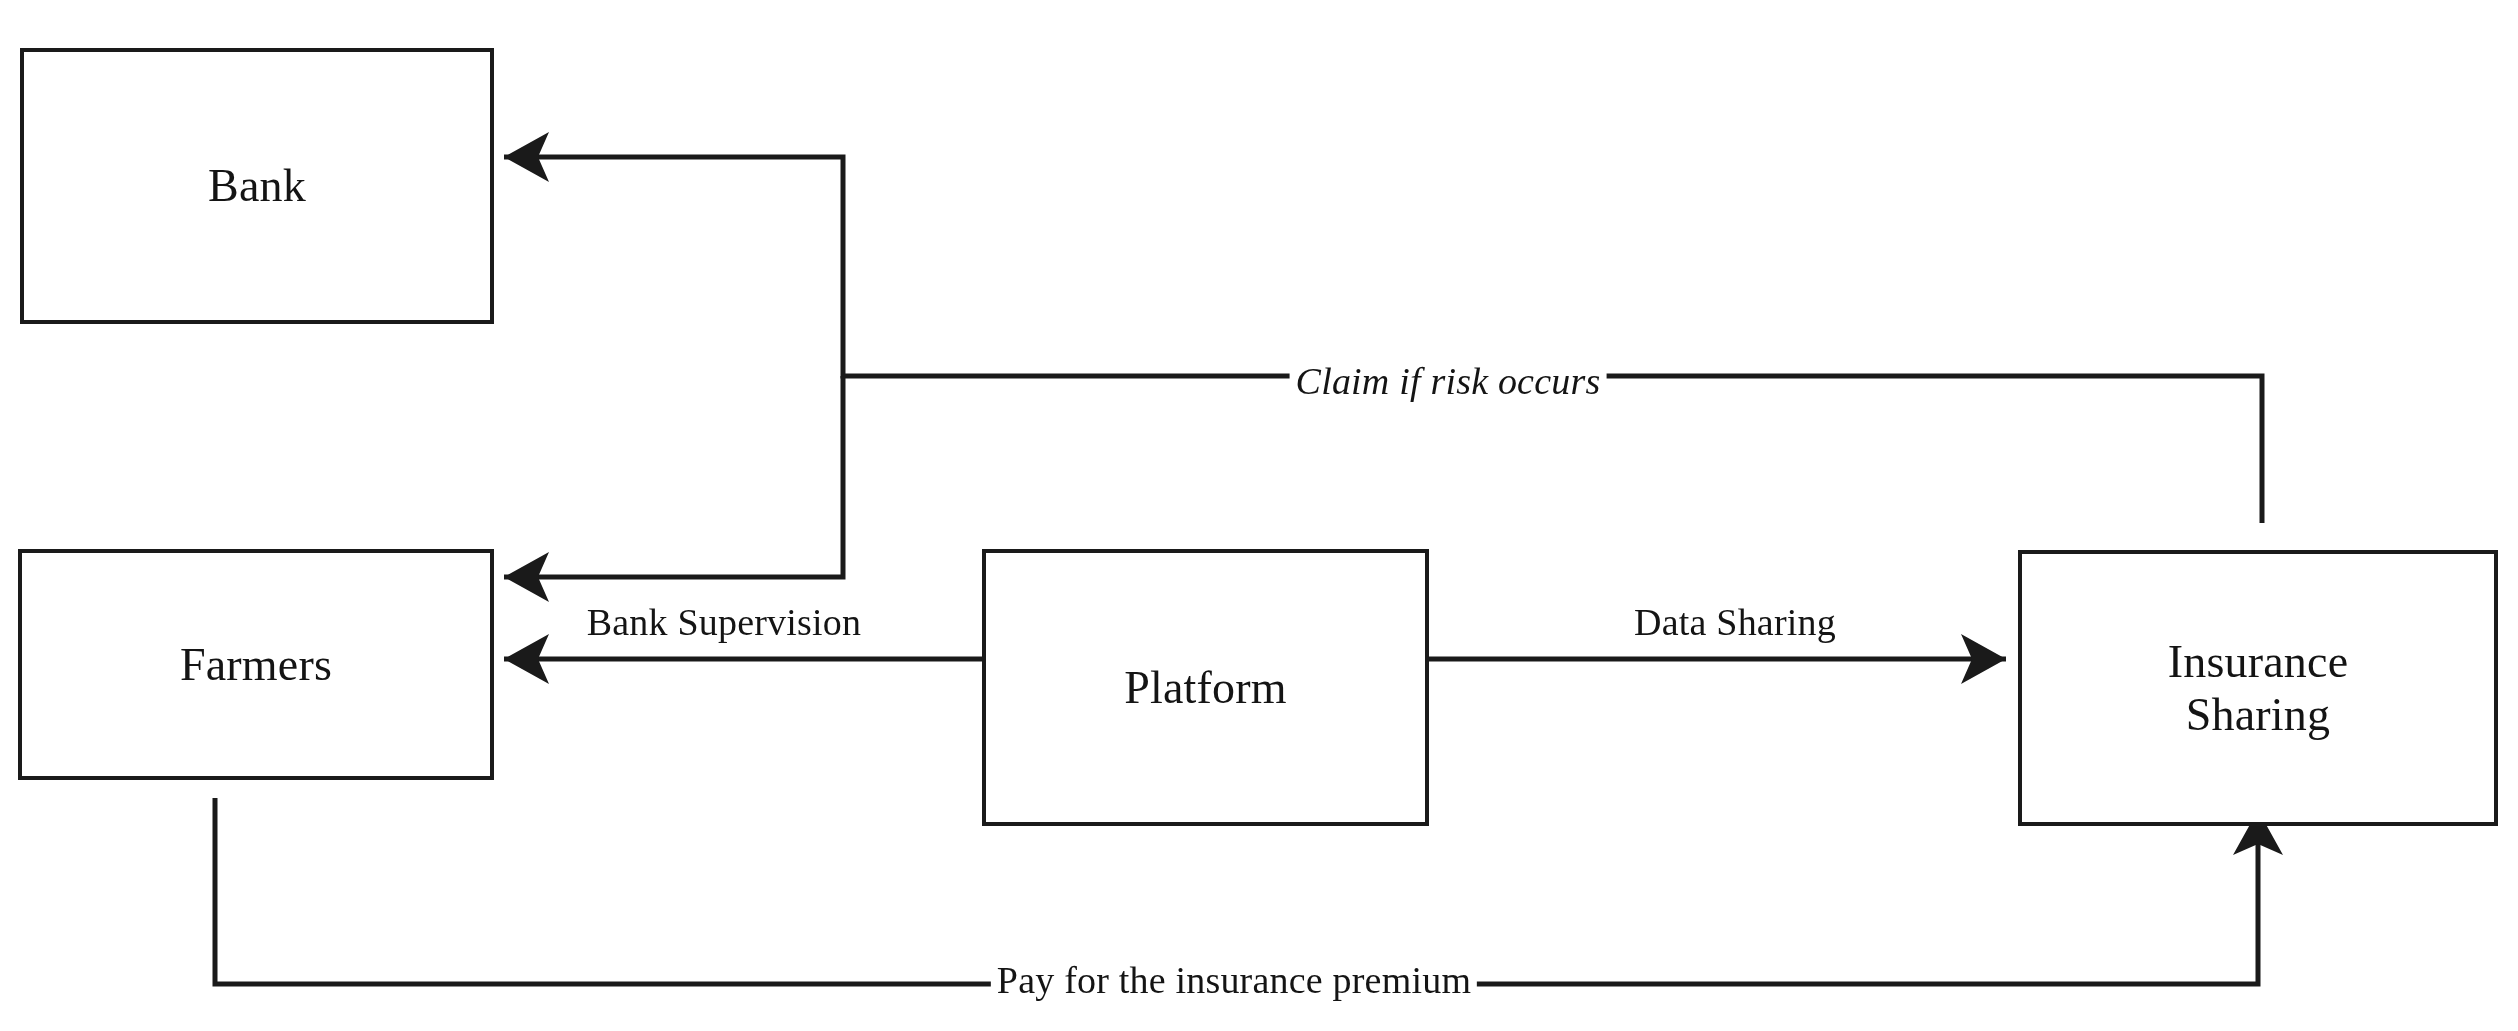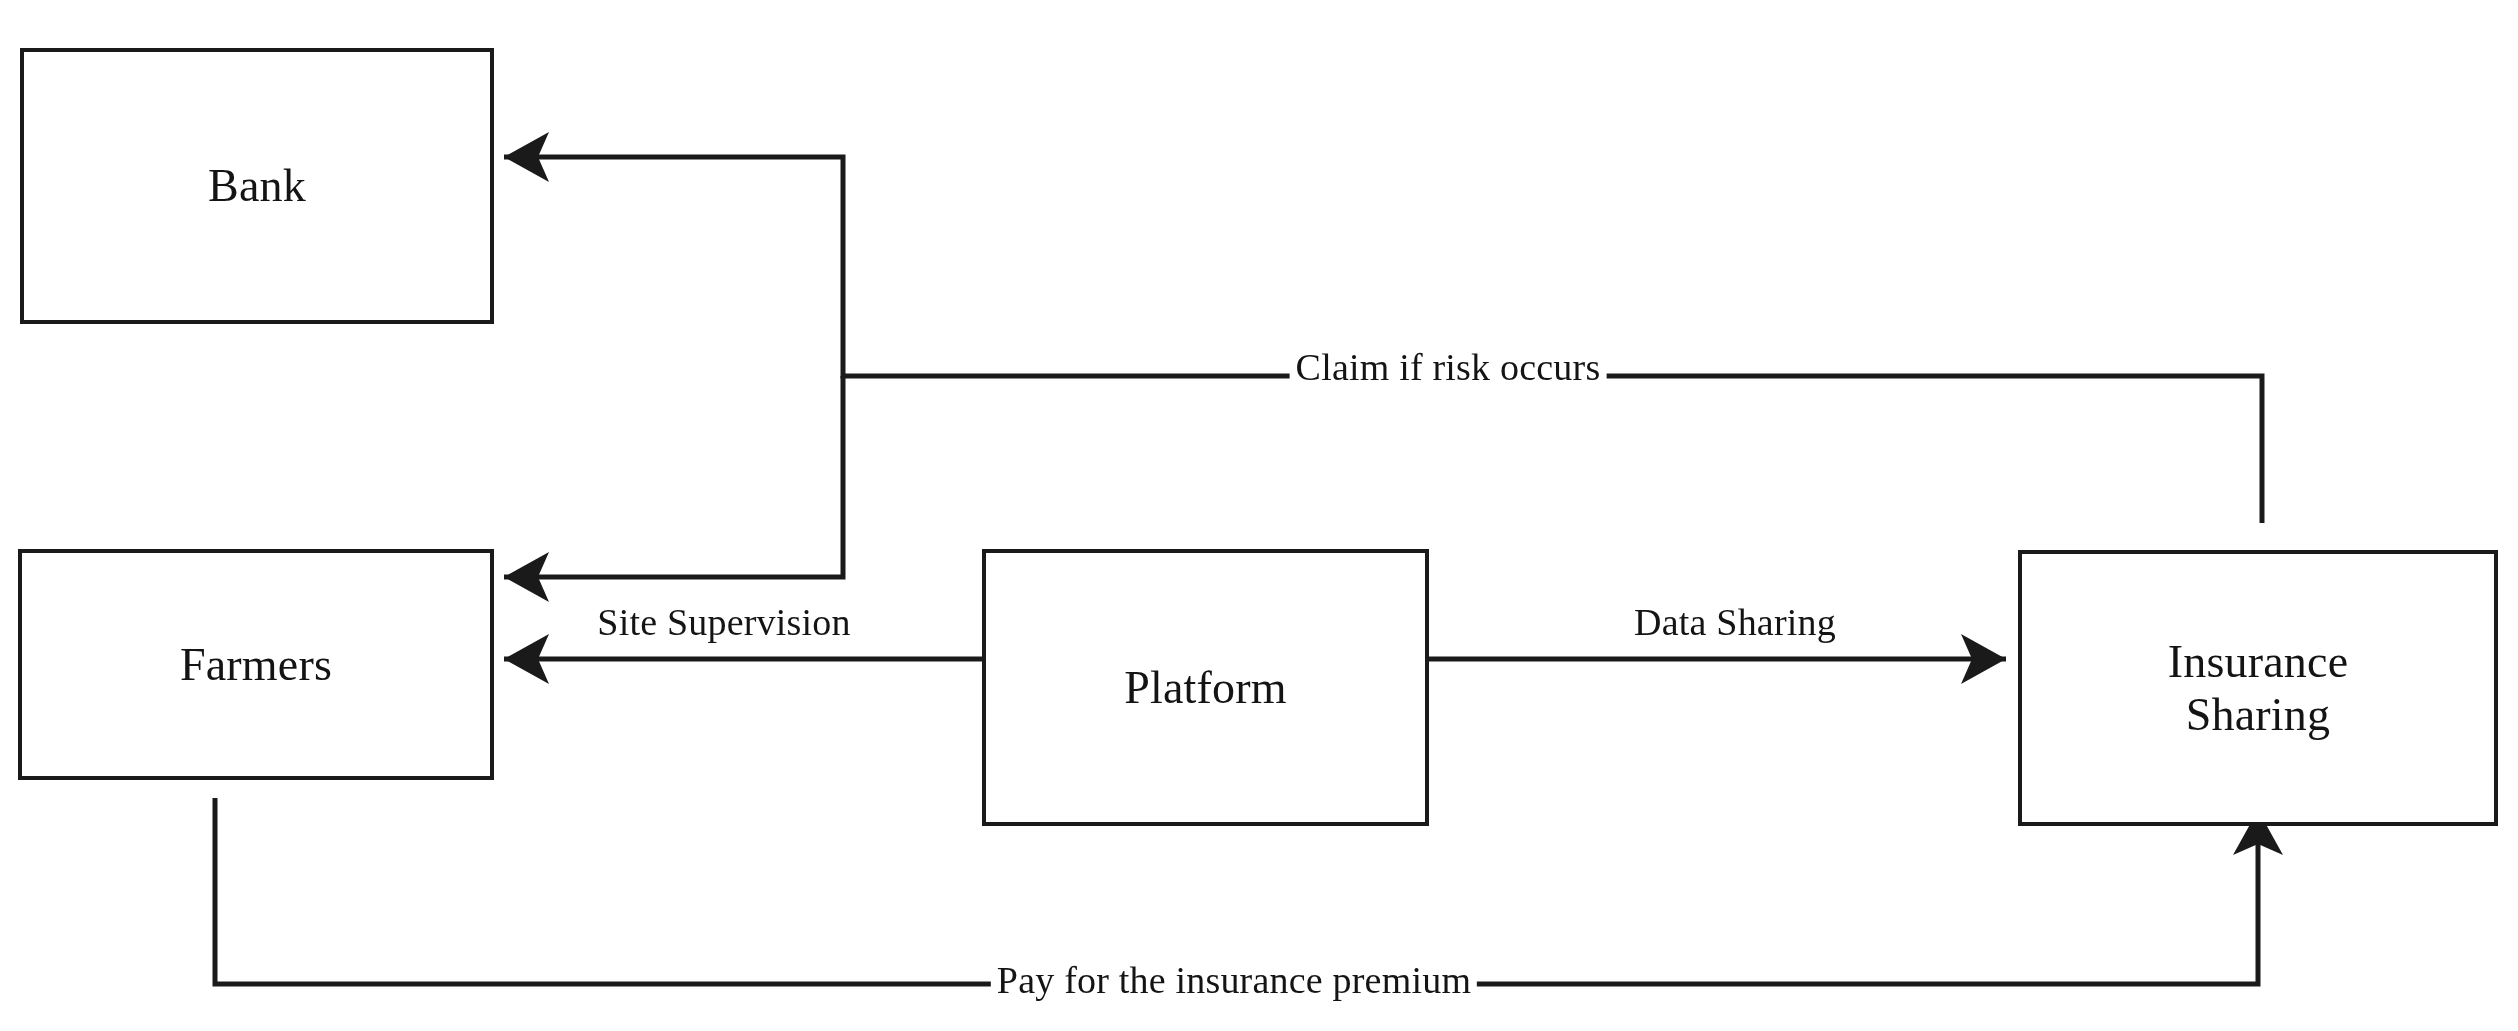--- a/index.html
+++ b/index.html
@@ -58,21 +58,21 @@
     line-height: 1;
     padding: 3px 6px;
     transform: translate(-50%, -50%);
     letter-spacing: 0.2px;
   }
   #box-bank      { left: 20px;   top: 20px;  width: 474px; height: 276px; }
   #box-farmers   { left: 18px;   top: 521px; width: 476px; height: 231px; }
   #box-platform  { left: 982px;  top: 521px; width: 447px; height: 277px; }
   #box-insurance { left: 2018px; top: 522px; width: 480px; height: 276px; }
 
-  #label-claim      { left: 1448px; top: 367px; }
+  #label-claim      { left: 1448px; top: 381px; font-style: italic; }
   #label-site       { left: 724px;  top: 622px; }
   #label-data       { left: 1714px; top: 622px; margin-left: 21px; }
   #label-pay        { left: 1190px; top: 980px; margin-left: 44px; }
 </style>
 </head>
 <body>
 
 <div id="diagram-root">
 
   <svg id="diagram-svg" viewBox="0 0 2518 1031" aria-hidden="true">
@@ -115,19 +115,19 @@
     <span class="node-label">Platform</span>
   </div>
 
   <div class="node-box" id="box-insurance">
     <span class="node-label">Insurance
 Sharing</span>
   </div>
 
   <div class="edge-label" id="label-claim">Claim if risk occurs</div>
 
-  <div class="edge-label" id="label-site">Site Supervision</div>
+  <div class="edge-label" id="label-site">Bank Supervision</div>
 
   <div class="edge-label" id="label-data">Data Sharing</div>
 
   <div class="edge-label" id="label-pay">Pay for the insurance premium</div>
 
 </div>
 
 </body></html>

